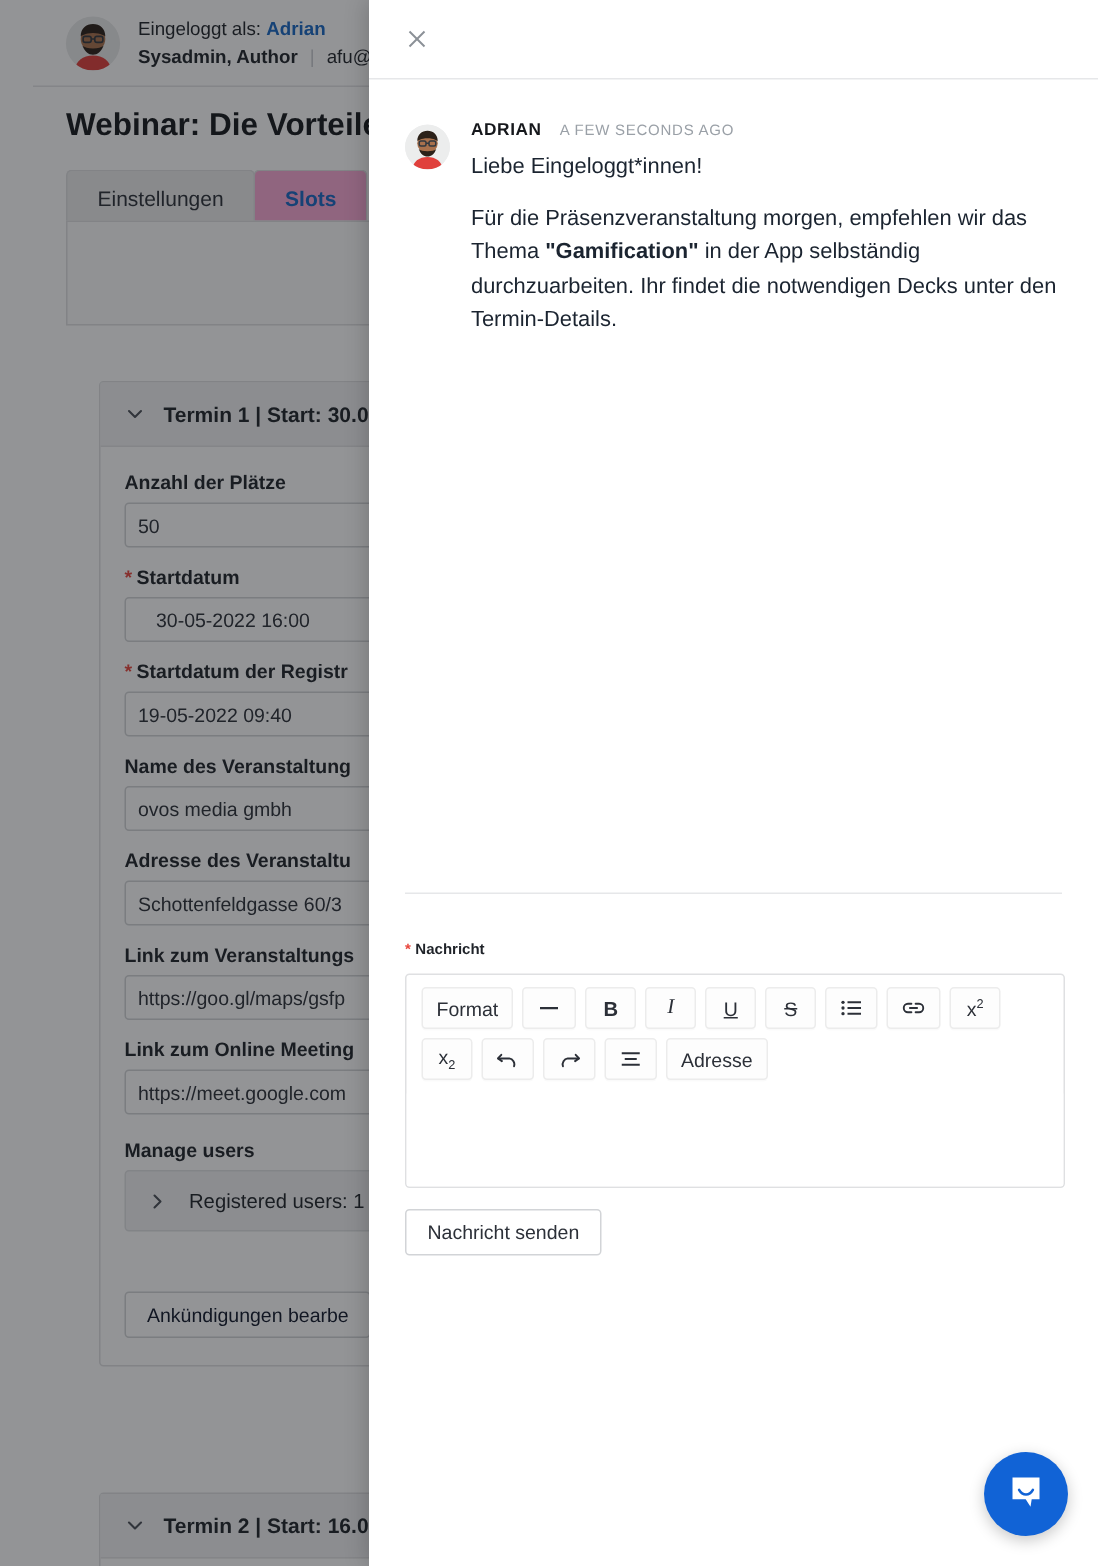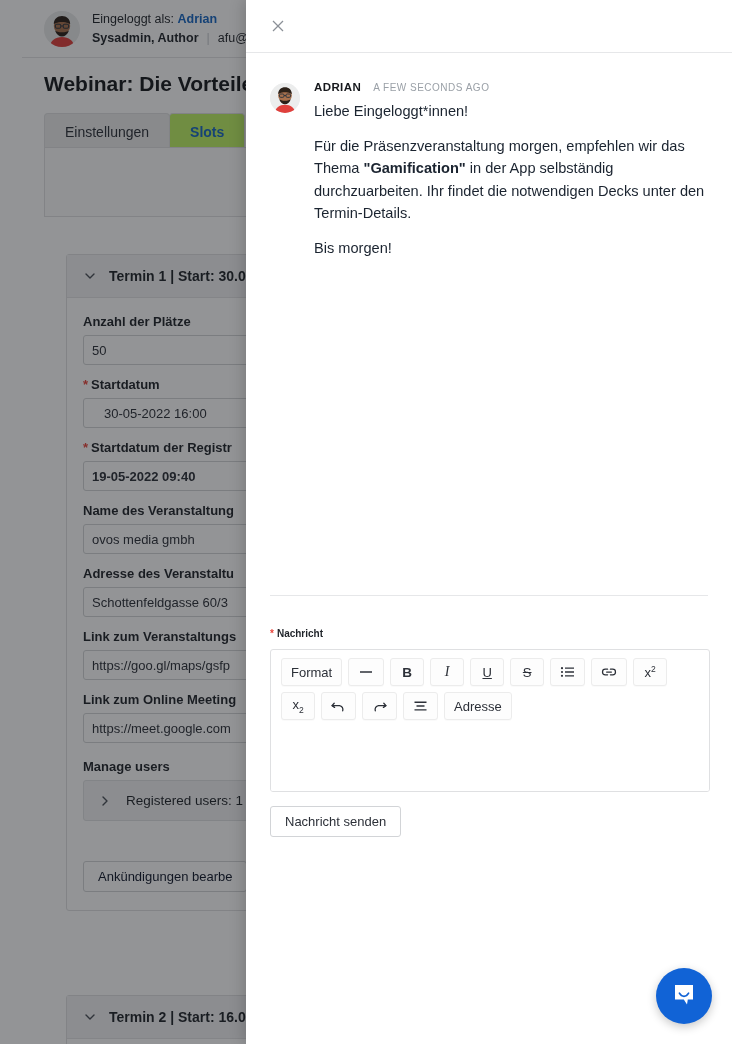--- a/index.html
+++ b/index.html
@@ -47,21 +47,21 @@
   }
   .bg-tabs {
     position: absolute; left: 44px; top: 113px;
     display: flex; align-items: flex-end;
   }
   .bg-tab {
     padding: 10px 20px; font-size: 14px; color: #2c3038;
     background: #eceded; border: 1px solid #dfe0e2; border-bottom: none;
     border-radius: 4px 4px 0 0; margin-right: -1px;
   }
-  .bg-tab.active { background: #bef264; color: #1868c4; font-weight: bold; }
+  .bg-tab.active { background: #f9a8d4; color: #1868c4; font-weight: bold; }
   .bg-tabpanel {
     position: absolute; left: 44px; top: 147px; width: 700px; height: 70px;
     background: #fbfbfb; border: 1px solid #dfe0e2;
   }
 
   .acc-card {
     position: absolute; left: 66px; width: 660px;
     background: #ffffff; border: 1px solid #dfe0e2; border-radius: 3px;
   }
   .acc-head {
@@ -274,21 +274,21 @@
             <svg width="14" height="14" viewBox="0 0 14 14">
                 <rect x="1.5" y="2.5" width="11" height="10" rx="1" fill="none" stroke="currentColor" stroke-width="1.1"></rect>
                 <line x1="1.5" y1="5.5" x2="12.5" y2="5.5" stroke="currentColor" stroke-width="1.1"></line>
               </svg>
           </span>
         </div>
 
         <div class="flabel">
           <span class="req">*</span><span>Startdatum der Registr</span>
         </div>
-        <div class="finput" style="width:316px;font-weight:bold;">
+        <div class="finput" style="width:316px;">
           <span class="val">19-05-2022 09:40</span>
           <span class="cal">
             <svg width="14" height="14" viewBox="0 0 14 14">
                 <rect x="1.5" y="2.5" width="11" height="10" rx="1" fill="none" stroke="currentColor" stroke-width="1.1"></rect>
                 <line x1="1.5" y1="5.5" x2="12.5" y2="5.5" stroke="currentColor" stroke-width="1.1"></line>
               </svg>
           </span>
         </div>
 
         <div class="flabel">Name des Veranstaltung</div>
@@ -369,21 +369,20 @@
             <line x1="16.8" y1="15" x2="19.2" y2="15" stroke="#32383f" stroke-width="1.2"></line>
           </svg>
         </div>
         <div class="msg-main">
           <div class="msg-meta">
             <span class="msg-author">ADRIAN</span>
             <span class="msg-time">A FEW SECONDS AGO</span>
           </div>
           <p class="msg-para">Liebe Eingeloggt*innen!</p>
           <p class="msg-para"><span>Für die Präsenzveranstaltung morgen, empfehlen wir das Thema </span><b>"Gamification"</b><span> in der App selbständig durchzuarbeiten. Ihr findet die notwendigen Decks unter den Termin-Details.</span></p>
-          <p class="msg-para">Bis morgen!</p>
         </div>
       </div>
 
       <div class="divider"></div>
 
       <div class="field-wrap">
         <div class="field-label">
           <span class="req">*</span><span>Nachricht</span>
         </div>
 

